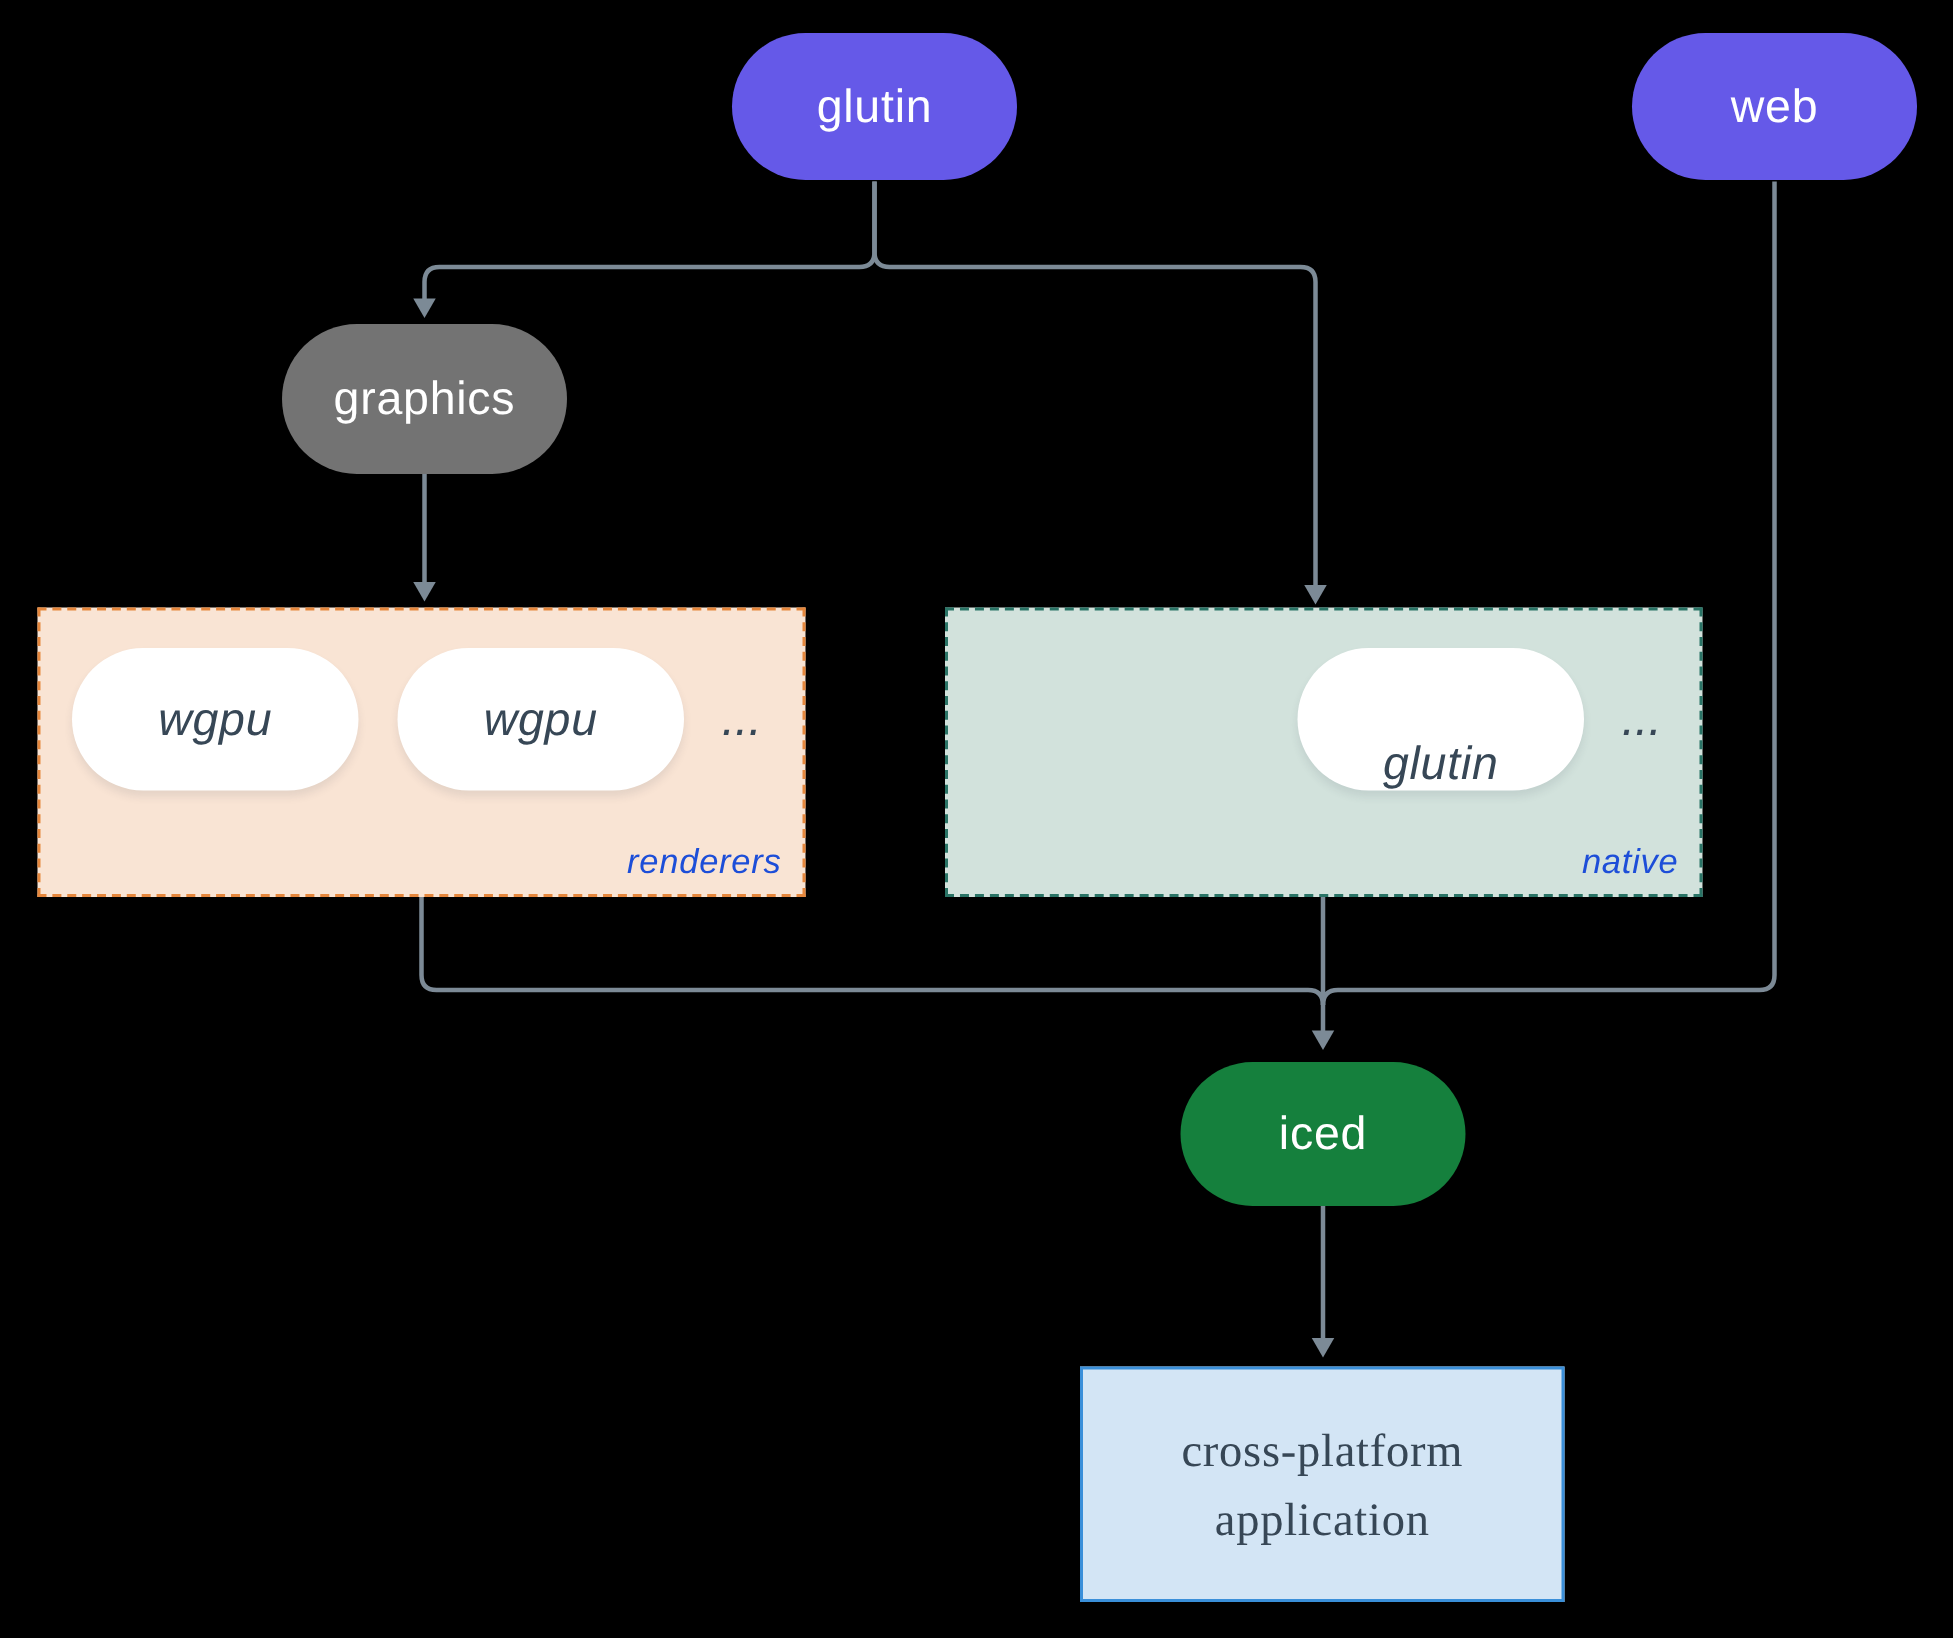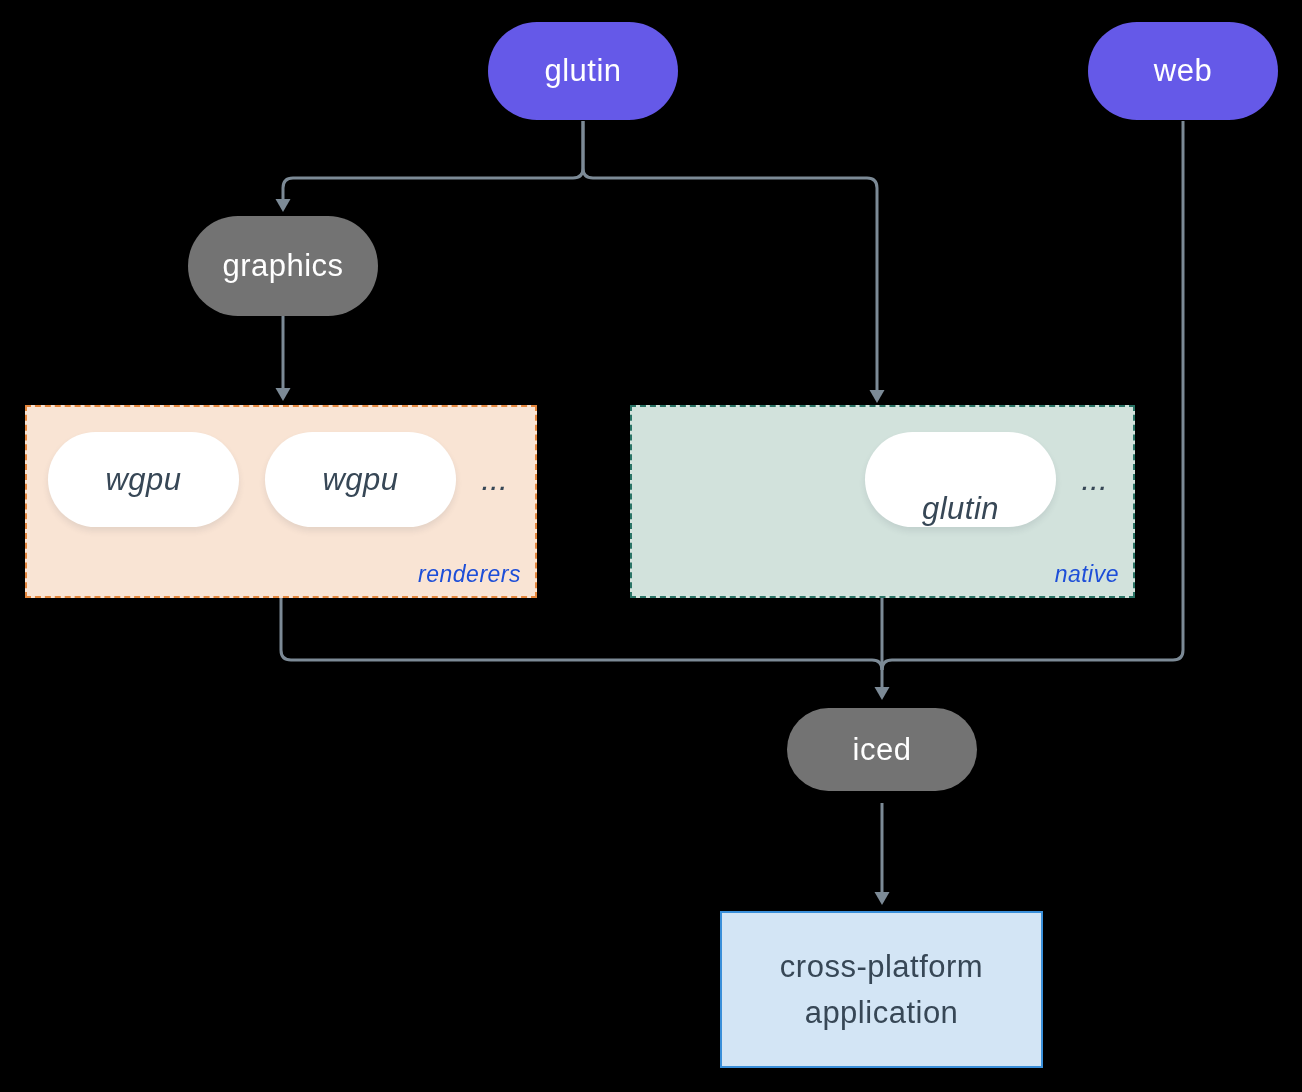--- a/index.html
+++ b/index.html
@@ -37,21 +37,21 @@
     align-items: center;
     justify-content: center;
     border-radius: 60px;
     font-size: 31px;
     letter-spacing: 0.5px;
     color: #ffffff;
   }
   .pill.native   { left: 488px;  top: 22px;  width: 190px; height: 98px;  background: #6559e8; }
   .pill.web      { left: 1088px; top: 22px;  width: 190px; height: 98px;  background: #6559e8; align-items: center; }
   .pill.graphics { left: 188px;  top: 216px; width: 190px; height: 100px; background: #737373; }
-  .pill.iced     { left: 787px;  top: 708px; width: 190px; height: 83px;  background: #737373; }
+  .pill.iced     { left: 787px;  top: 708px; width: 190px; height: 96px;  background: #15803d; }
 
   .group-box {
     position: absolute;
     box-sizing: border-box;
     top: 405px;
     height: 193px;
     font-style: italic;
   }
   .group-box.renderers {
     left: 25px;
@@ -115,20 +115,21 @@
     border: 2px solid #3a8fd9;
     display: flex;
     flex-direction: column;
     align-items: center;
     justify-content: center;
     font-size: 31px;
     letter-spacing: 0.5px;
     line-height: 46px;
     color: #374756;
     text-align: center;
+    font-family: Liberation Serif, serif;
   }
 </style>
 </head>
 <body>
 
 <div class="canvas">
 
   <svg class="connectors" viewBox="0 0 1302 1092" xmlns="http://www.w3.org/2000/svg">
 
     <path d="M583 121 L583 168 Q583 178 573 178 L293 178 Q283 178 283 188 L283 200"></path>

